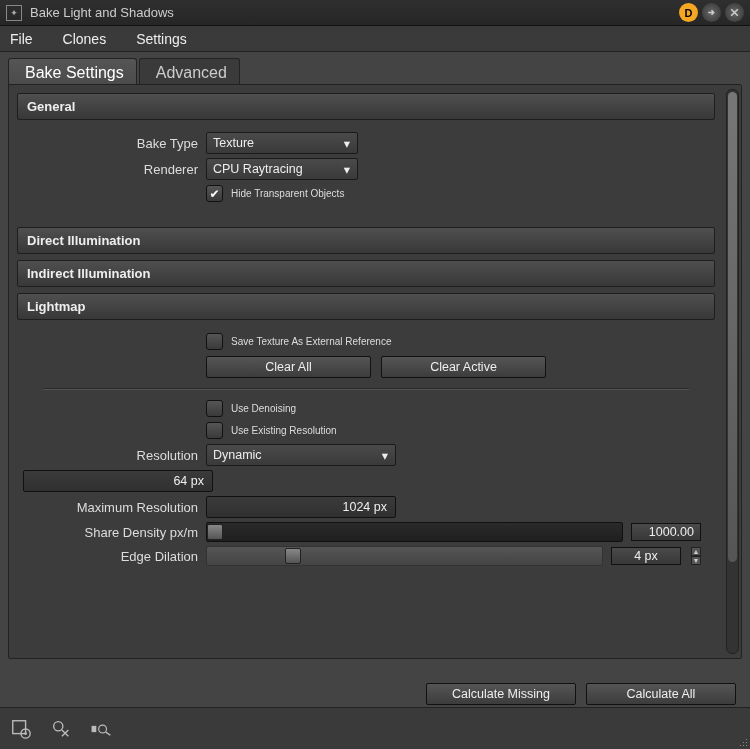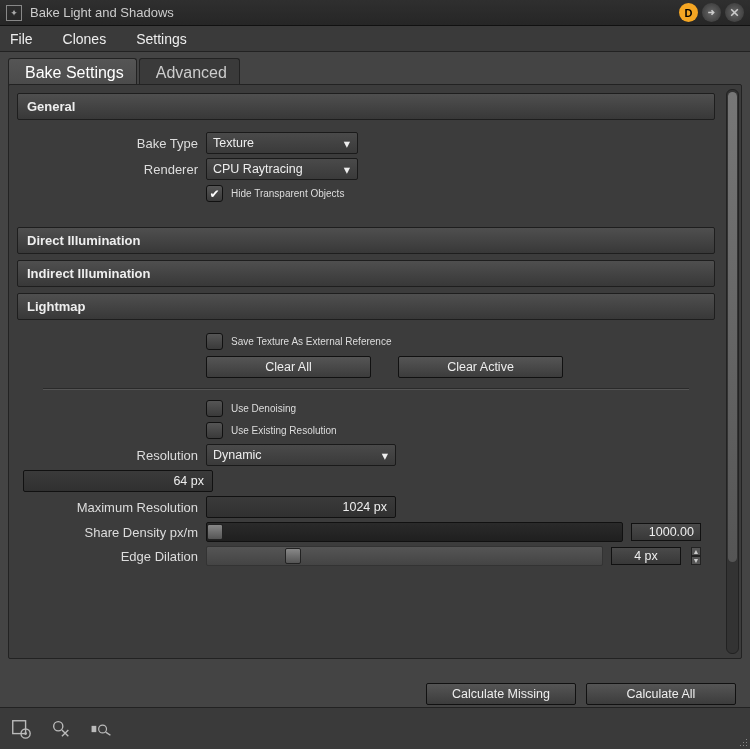--- a/index.html
+++ b/index.html
@@ -39,21 +39,21 @@
   .row-label { width:183px; text-align:right; padding-right:8px; font-size:13px; color:#ddd; }
   select.combo, .combo { width:152px; height:22px; background:linear-gradient(#4a4a4a,#3a3a3a); border:1px solid #1a1a1a; color:#eee; font-size:12.5px; padding:0 6px; border-radius:2px; position:relative; display:flex; align-items:center; }
   .combo .arrow { position:absolute; right:3px; top:3px; width:14px; height:14px; display:flex; align-items:center; justify-content:center; }
   .combo.wide { width:190px; }
 
   .check { display:flex; align-items:center; gap:8px; margin-left:183px; margin-top:5px; margin-bottom:5px; }
   .check .box { width:17px; height:17px; background:linear-gradient(#555,#3a3a3a); border:1px solid #111; border-radius:3px; display:flex; align-items:center; justify-content:center; }
   .check .box.checked::after { content:"✔"; font-size:12px; color:#fff; }
   .check label { font-size:10px; color:#ddd; }
 
-  .btnrow { display:flex; gap:27px; margin-left:183px; margin-top:6px; }
+  .btnrow { display:flex; gap:10px; margin-left:183px; margin-top:6px; }
   .pushbtn { flex:0 0 165px; height:22px; background:linear-gradient(#555,#3c3c3c); border:1px solid #111; color:#eee; font-size:12.5px; border-radius:2px; display:flex; align-items:center; justify-content:center; }
 
   hr.sep { border:none; border-top:1px solid #2a2a2a; border-bottom:1px solid #555; margin:10px 20px; }
 
   .numfield { width:190px; height:22px; background:linear-gradient(#3a3a3a,#303030); border:1px solid #111; color:#eee; font-size:12.5px; text-align:center; padding:0 8px; border-radius:2px; display:flex; align-items:center; justify-content:flex-end; }
   .slider-track { height:20px; background:linear-gradient(#2a2a2a,#1f1f1f); border:1px solid #111; border-radius:2px; position:relative; }
   .slider-track .knob { position:absolute; top:1px; bottom:1px; width:16px; background:linear-gradient(#888,#555); border:1px solid #222; border-radius:2px; }
   .slider-row { display:flex; align-items:center; gap:8px; }
   .slider-row .slider-track { flex:1; }
   .slider-row .numout { width:70px; height:18px; background:linear-gradient(#4a4a4a,#383838); border:1px solid #111; color:#eee; font-size:12.5px; display:flex; align-items:center; justify-content:flex-end; padding:0 6px; border-radius:0; }

